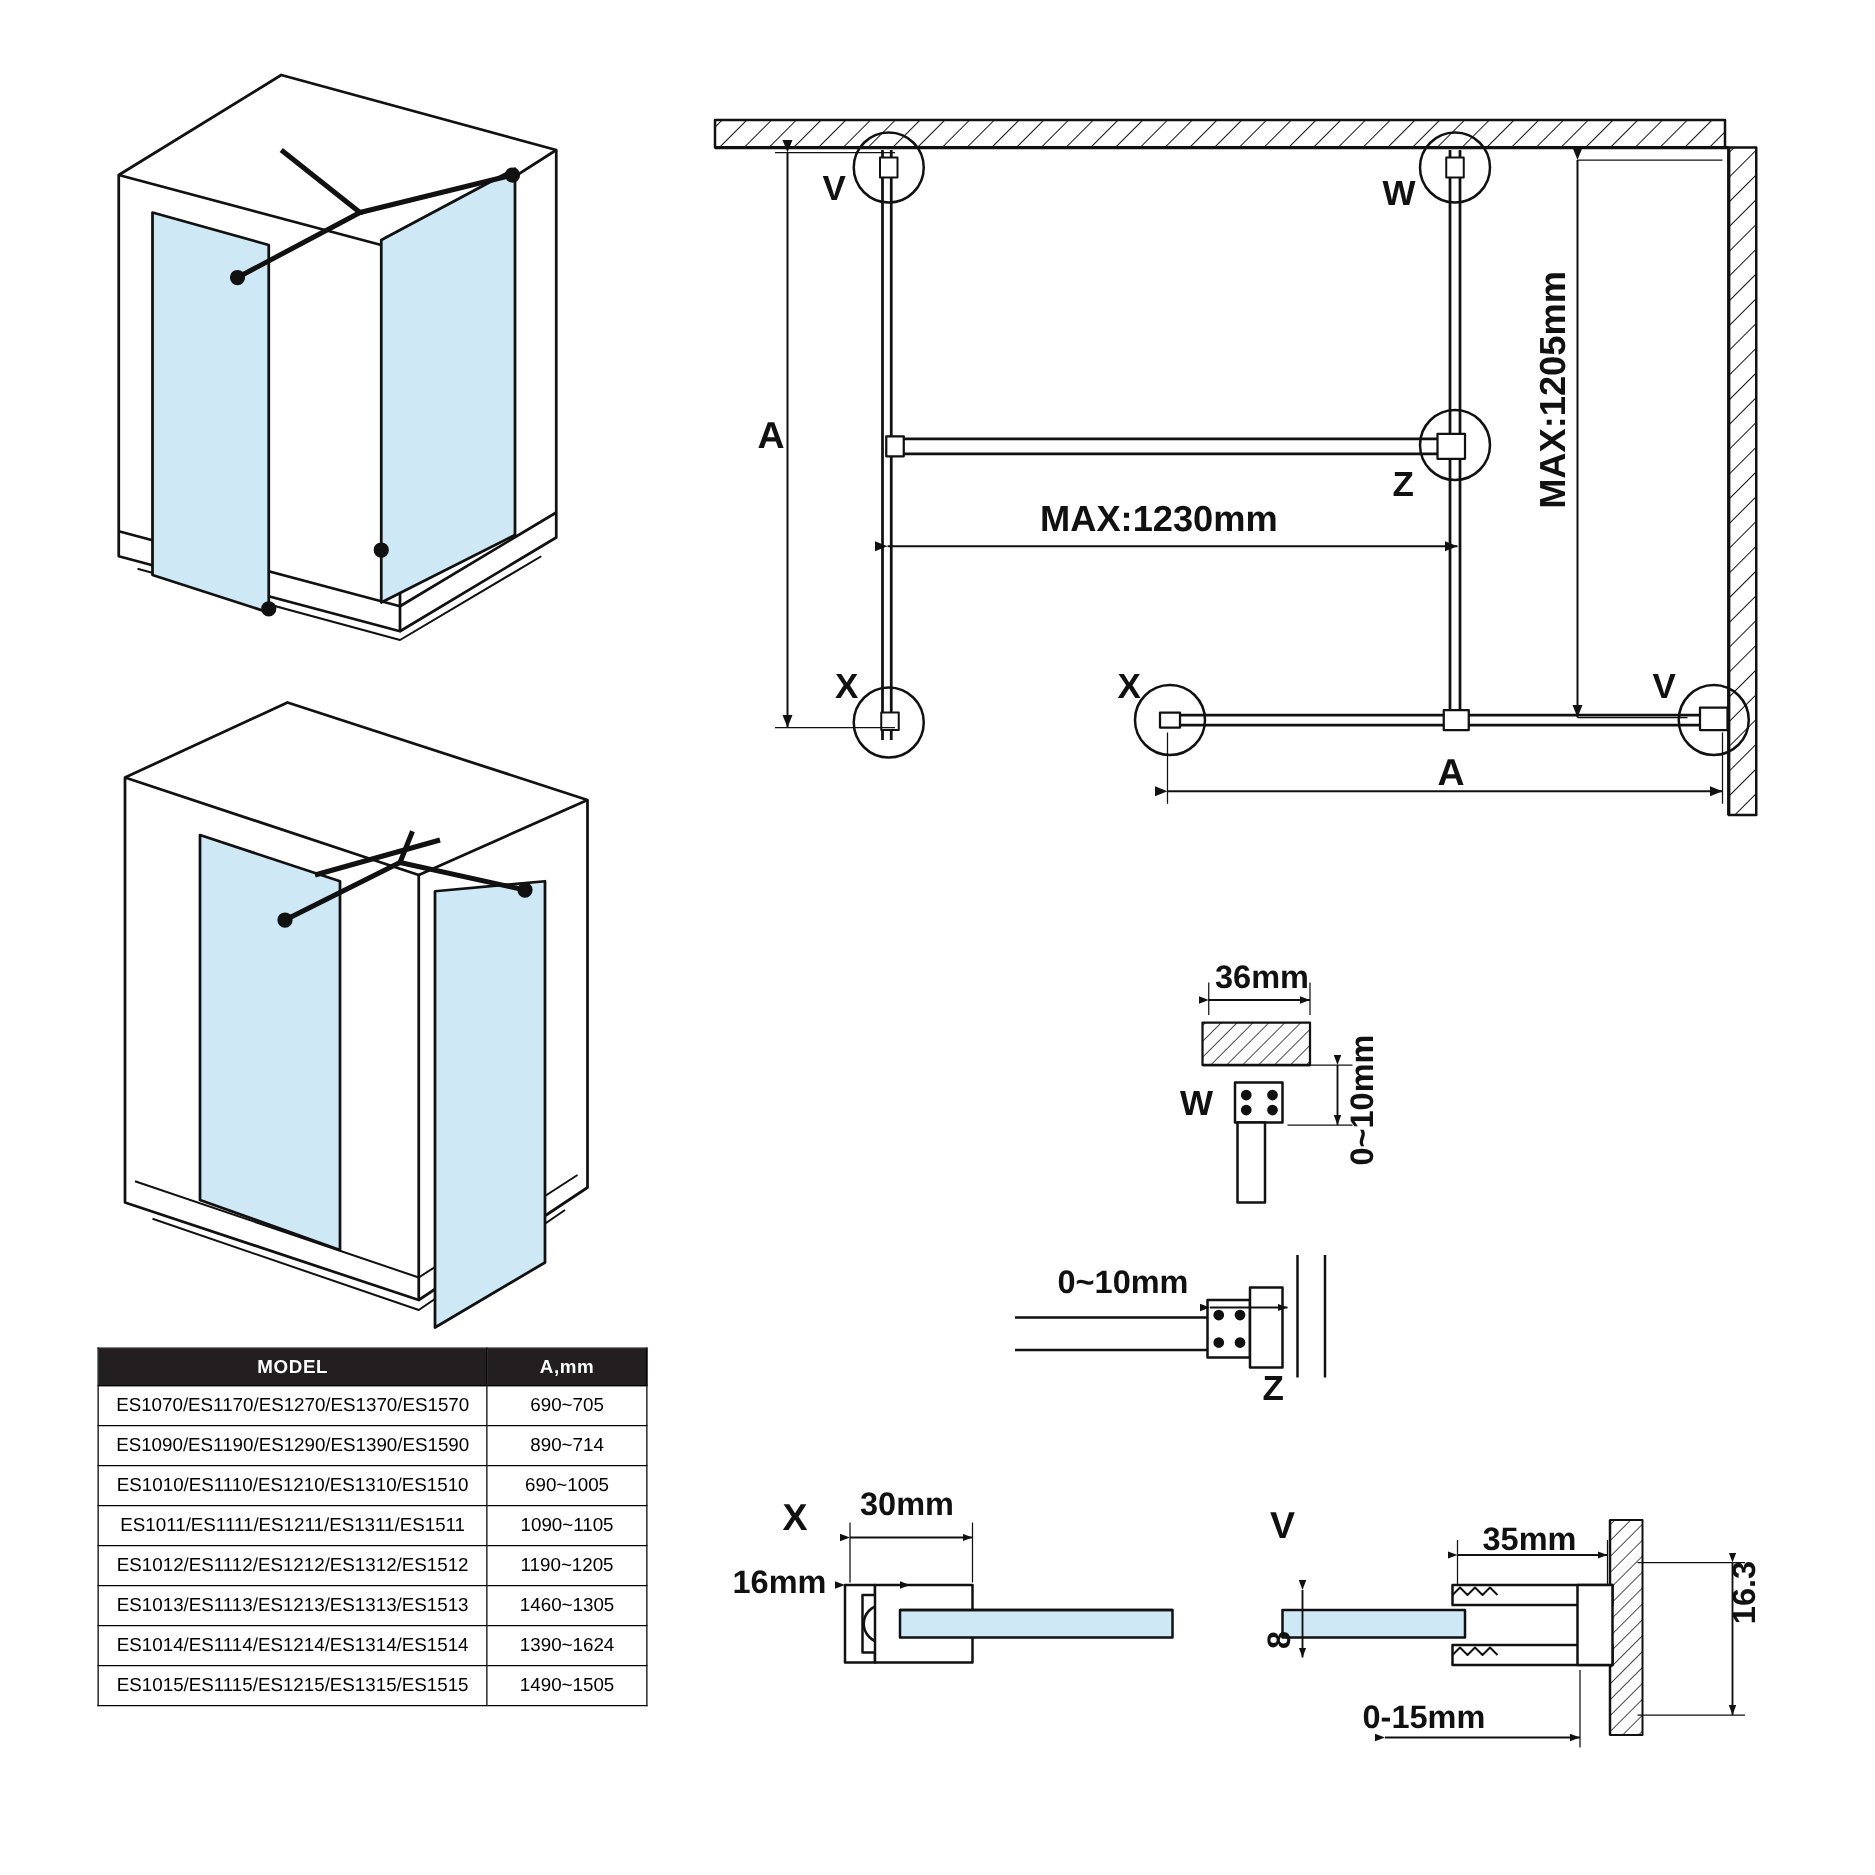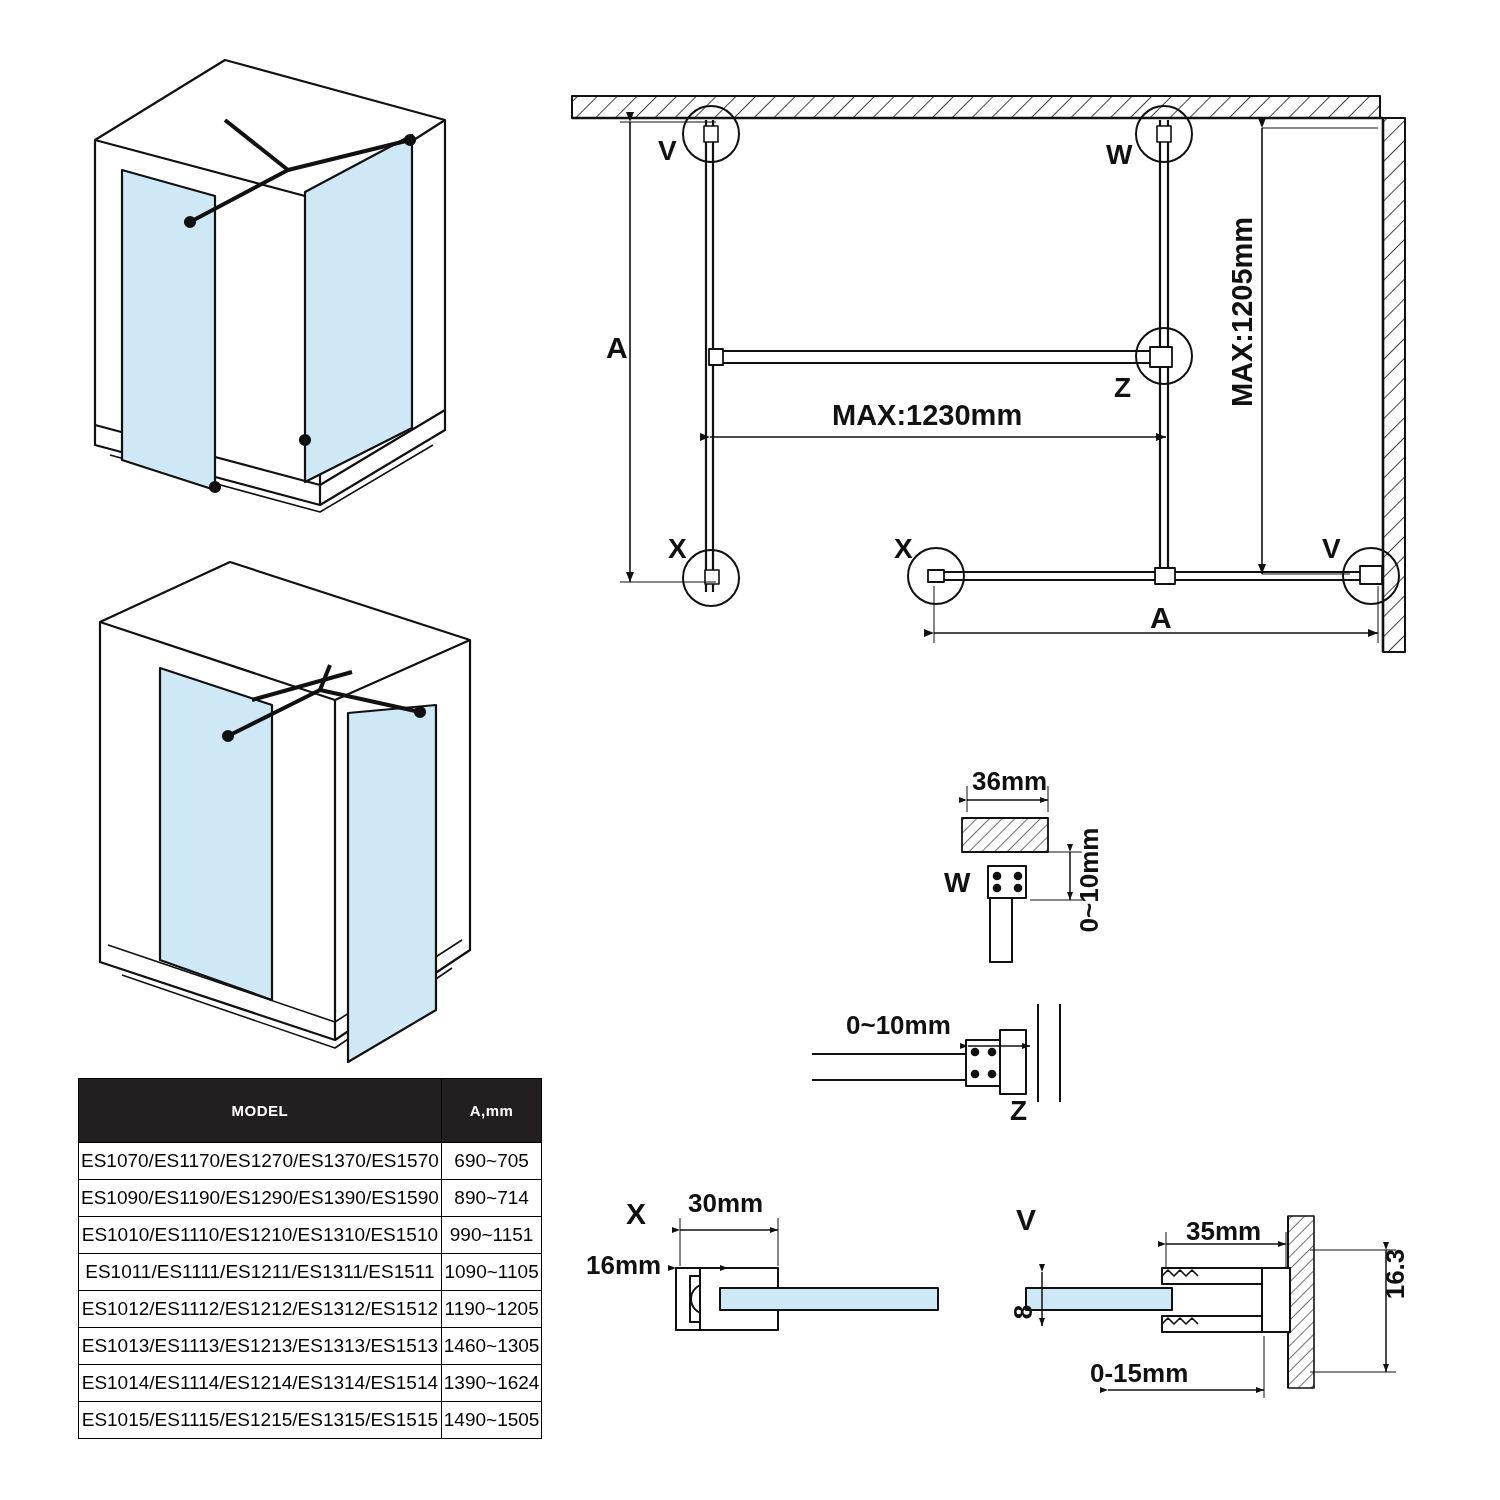--- a/index.html
+++ b/index.html
@@ -4,22 +4,22 @@
 <style>
   html,body{margin:0;padding:0;background:#ffffff;}
   body{width:1500px;height:1500px;position:relative;font-family:"Liberation Sans",sans-serif;color:#000;}
   .stage{position:absolute;left:0;top:0;width:1500px;height:1500px;}
   svg{display:block;}
   .lbl{font-family:"Liberation Sans",sans-serif;font-weight:bold;}
 
   
   #spec-table{position:absolute;left:78px;top:1078px;width:440px;border-collapse:collapse;}
   #spec-table th,#spec-table td{border:1px solid #000;}
-  #spec-table thead th{background:#231f20;color:#fff;font-size:15px;font-weight:bold;padding:23px 2px;text-align:center;letter-spacing:.5px;margin-left:36px;}
-  #spec-table tbody td{font-size:19px;padding:7px 2px;text-align:center;color:#000;}
+  #spec-table thead th{background:#231f20;color:#fff;font-size:15px;font-weight:bold;padding:6px 2px;text-align:center;letter-spacing:.5px;margin-left:36px;}
+  #spec-table tbody td{font-size:15px;padding:7px 2px;text-align:center;color:#000;}
   #spec-table tbody td.model{width:310px;}
   #spec-table tbody td.val{width:130px;}
 </style>
 </head>
 <body>
 
 <div class="stage">
 
 <svg width="1500" height="1500" viewBox="0 0 1500 1500">
   <defs>
@@ -252,21 +252,21 @@
         <tr>
           <td class="model">ES1070/ES1170/ES1270/ES1370/ES1570</td>
           <td class="val">690~705</td>
         </tr>
         <tr>
           <td class="model">ES1090/ES1190/ES1290/ES1390/ES1590</td>
           <td class="val">890~714</td>
         </tr>
         <tr>
           <td class="model">ES1010/ES1110/ES1210/ES1310/ES1510</td>
-          <td class="val">990~1151</td>
+          <td class="val">690~1005</td>
         </tr>
         <tr>
           <td class="model">ES1011/ES1111/ES1211/ES1311/ES1511</td>
           <td class="val">1090~1105</td>
         </tr>
         <tr>
           <td class="model">ES1012/ES1112/ES1212/ES1312/ES1512</td>
           <td class="val">1190~1205</td>
         </tr>
         <tr>

